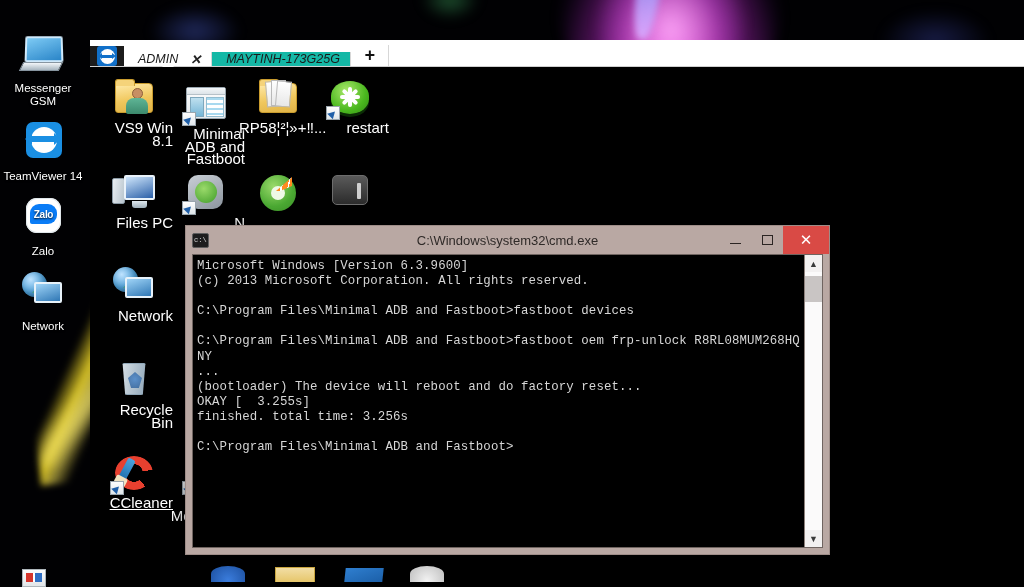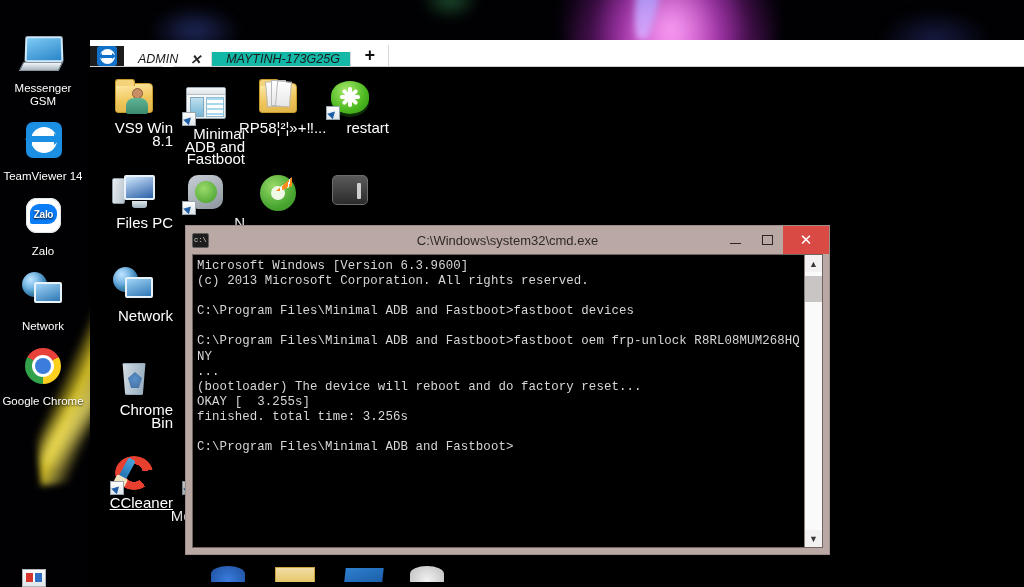--- a/index.html
+++ b/index.html
@@ -598,26 +598,20 @@
 
     <div class="desk-icon">
       <div class="glyph">
         <div class="ic-net-globe"></div>
         <div class="ic-net-mon"></div>
       </div>
       <div class="label">Network</div>
     </div>
 
 
-    <div class="desk-icon">
-      <div class="glyph">
-        <div class="ic-chrome"></div>
-      </div>
-      <div class="label">Google Chrome</div>
-    </div>
   </div>
 
   <div class="bottom-strip">
     <div class="ud-mini"></div>
   </div>
 
   <div class="tv-window">
 
     <div class="tv-tabbar">
       <div class="tv-logo-tab">
@@ -732,21 +726,21 @@
           <div class="glyph">
             <div class="ic-tvsmall"></div>
           </div>
           <div>Tea</div>
         </div>
 
         <div class="rd-icon" style="left:5px;  top:292px;">
           <div class="glyph">
             <div class="ic-recycle"></div>
           </div>
-          <div>Chrome Bin</div>
+          <div>Recycle Bin</div>
         </div>
 
         <div class="rd-icon" style="left:77px; top:292px;">
           <div class="glyph">
             <div class="ic-ud-icon"></div>
           </div>
           <div>U S</div>
         </div>
 
         <div class="rd-icon" style="left:5px;  top:385px;text-decoration:underline;">

